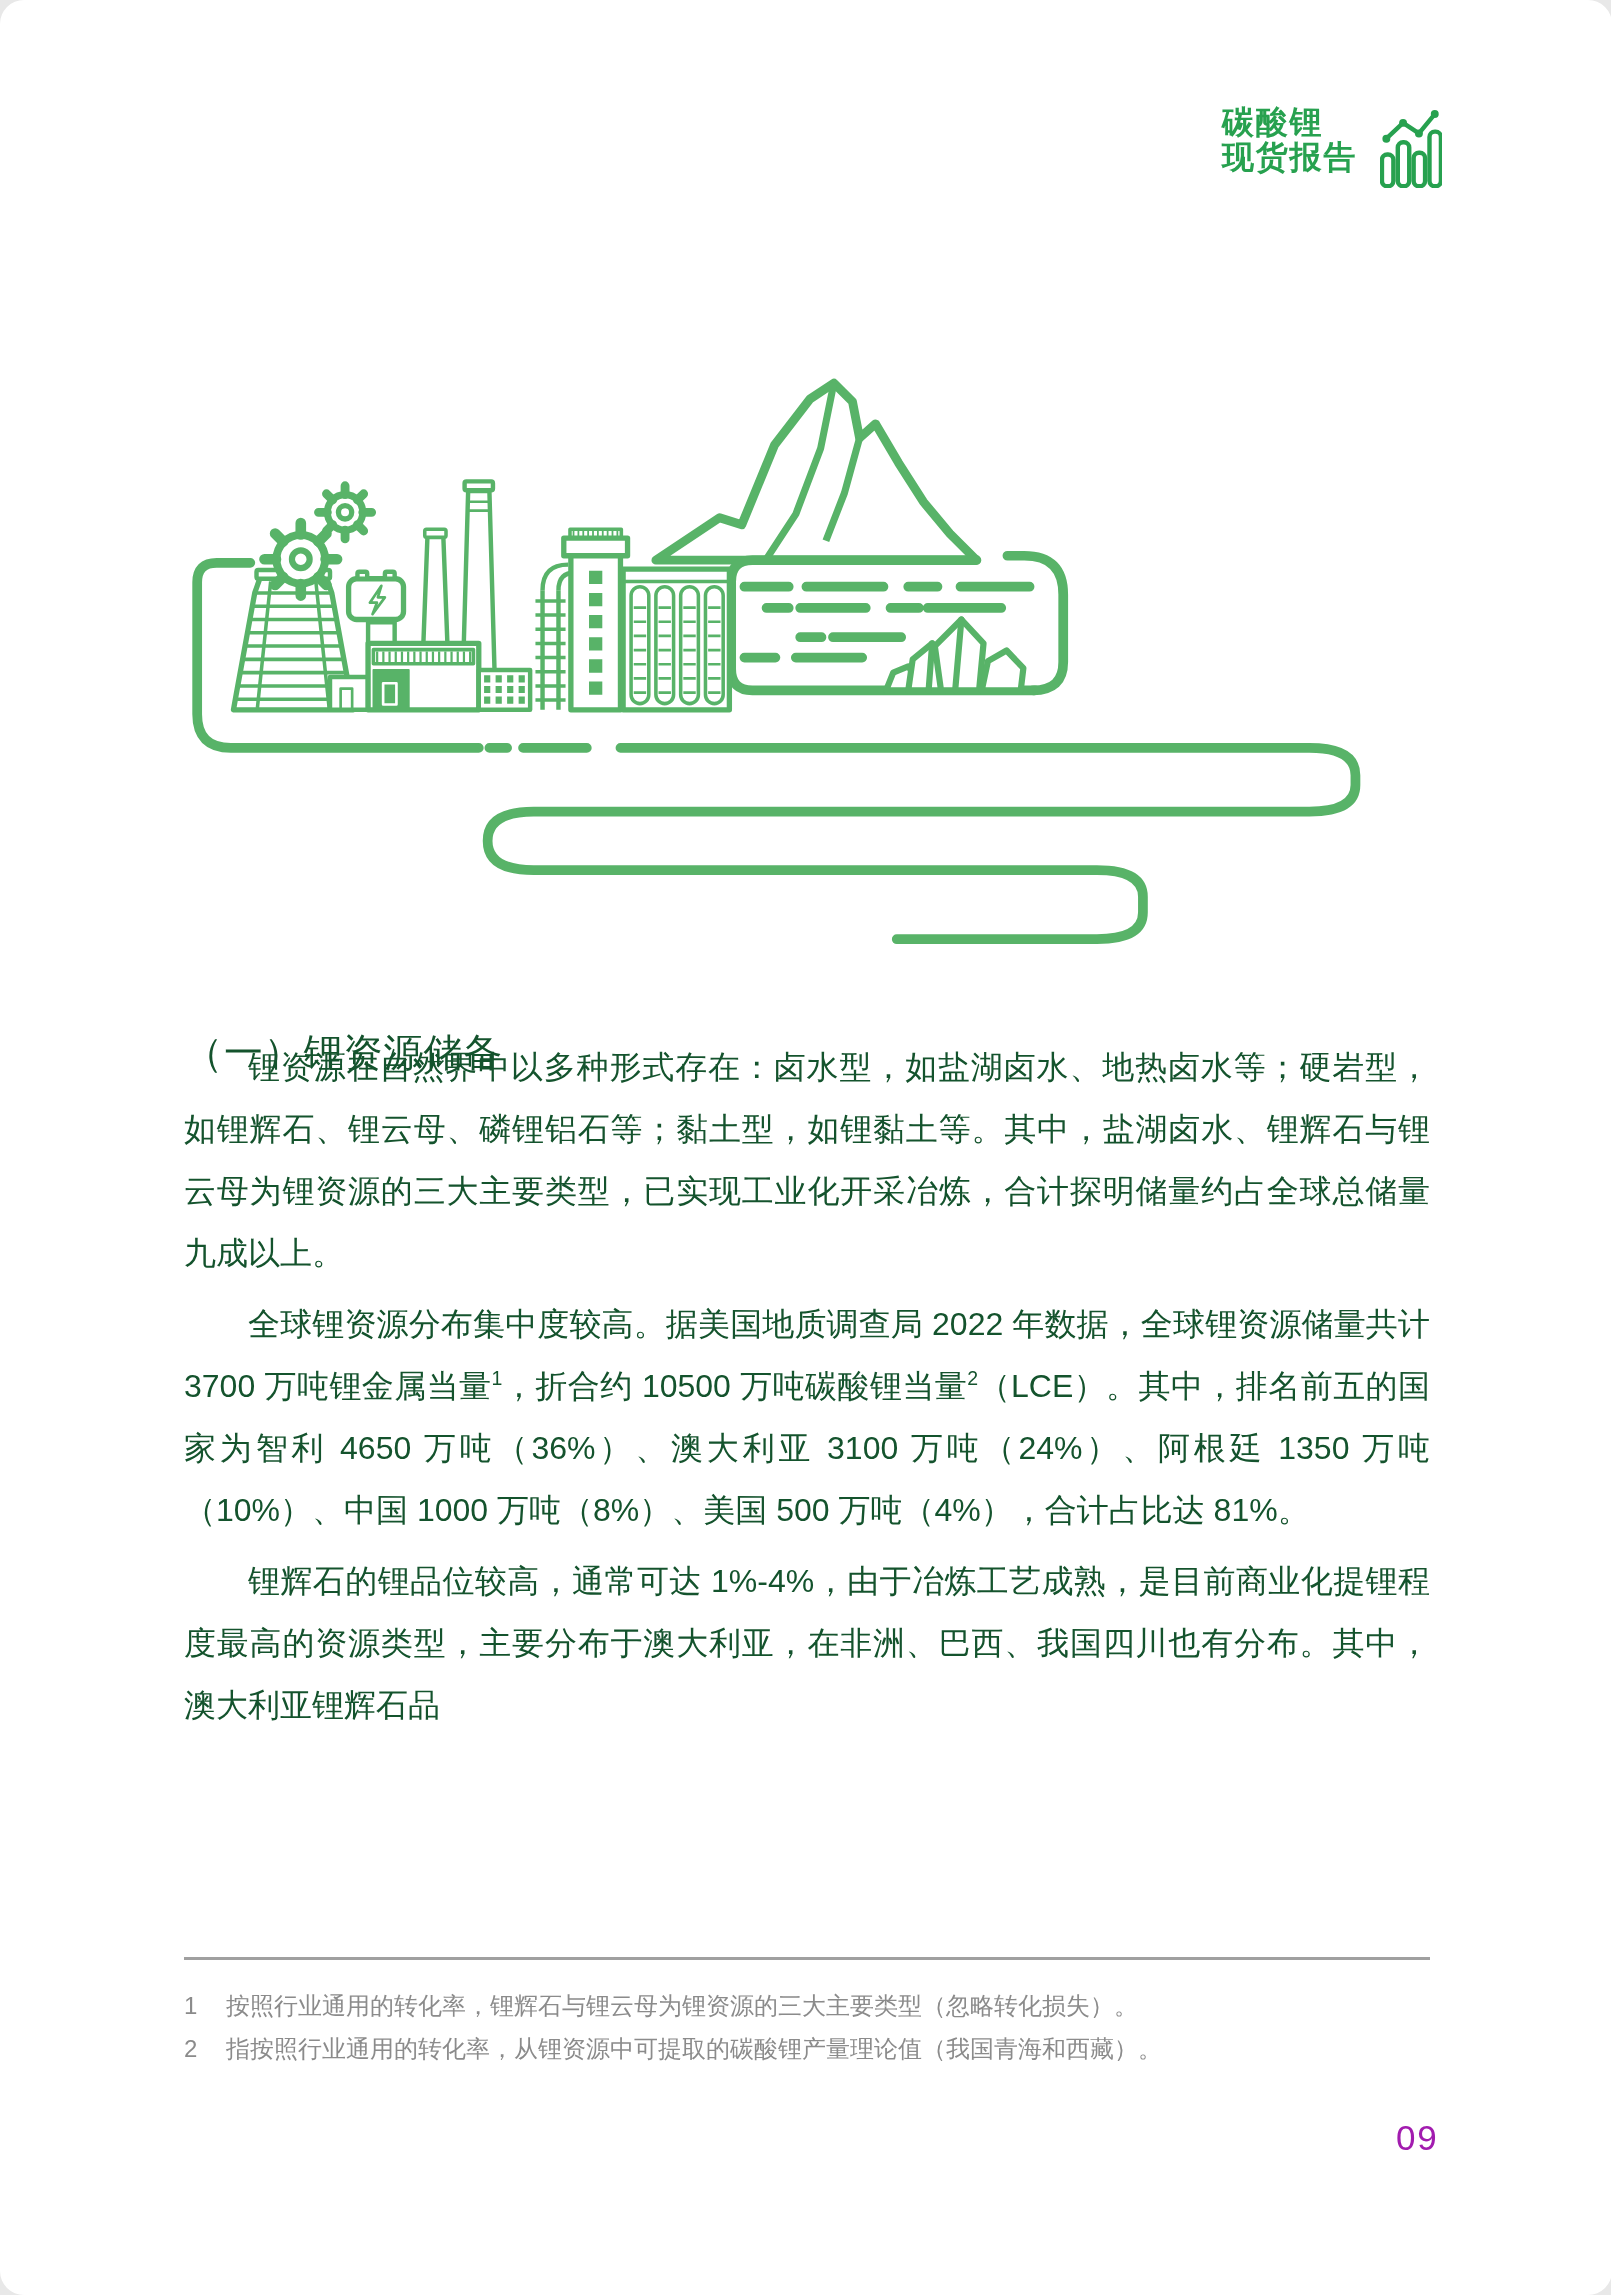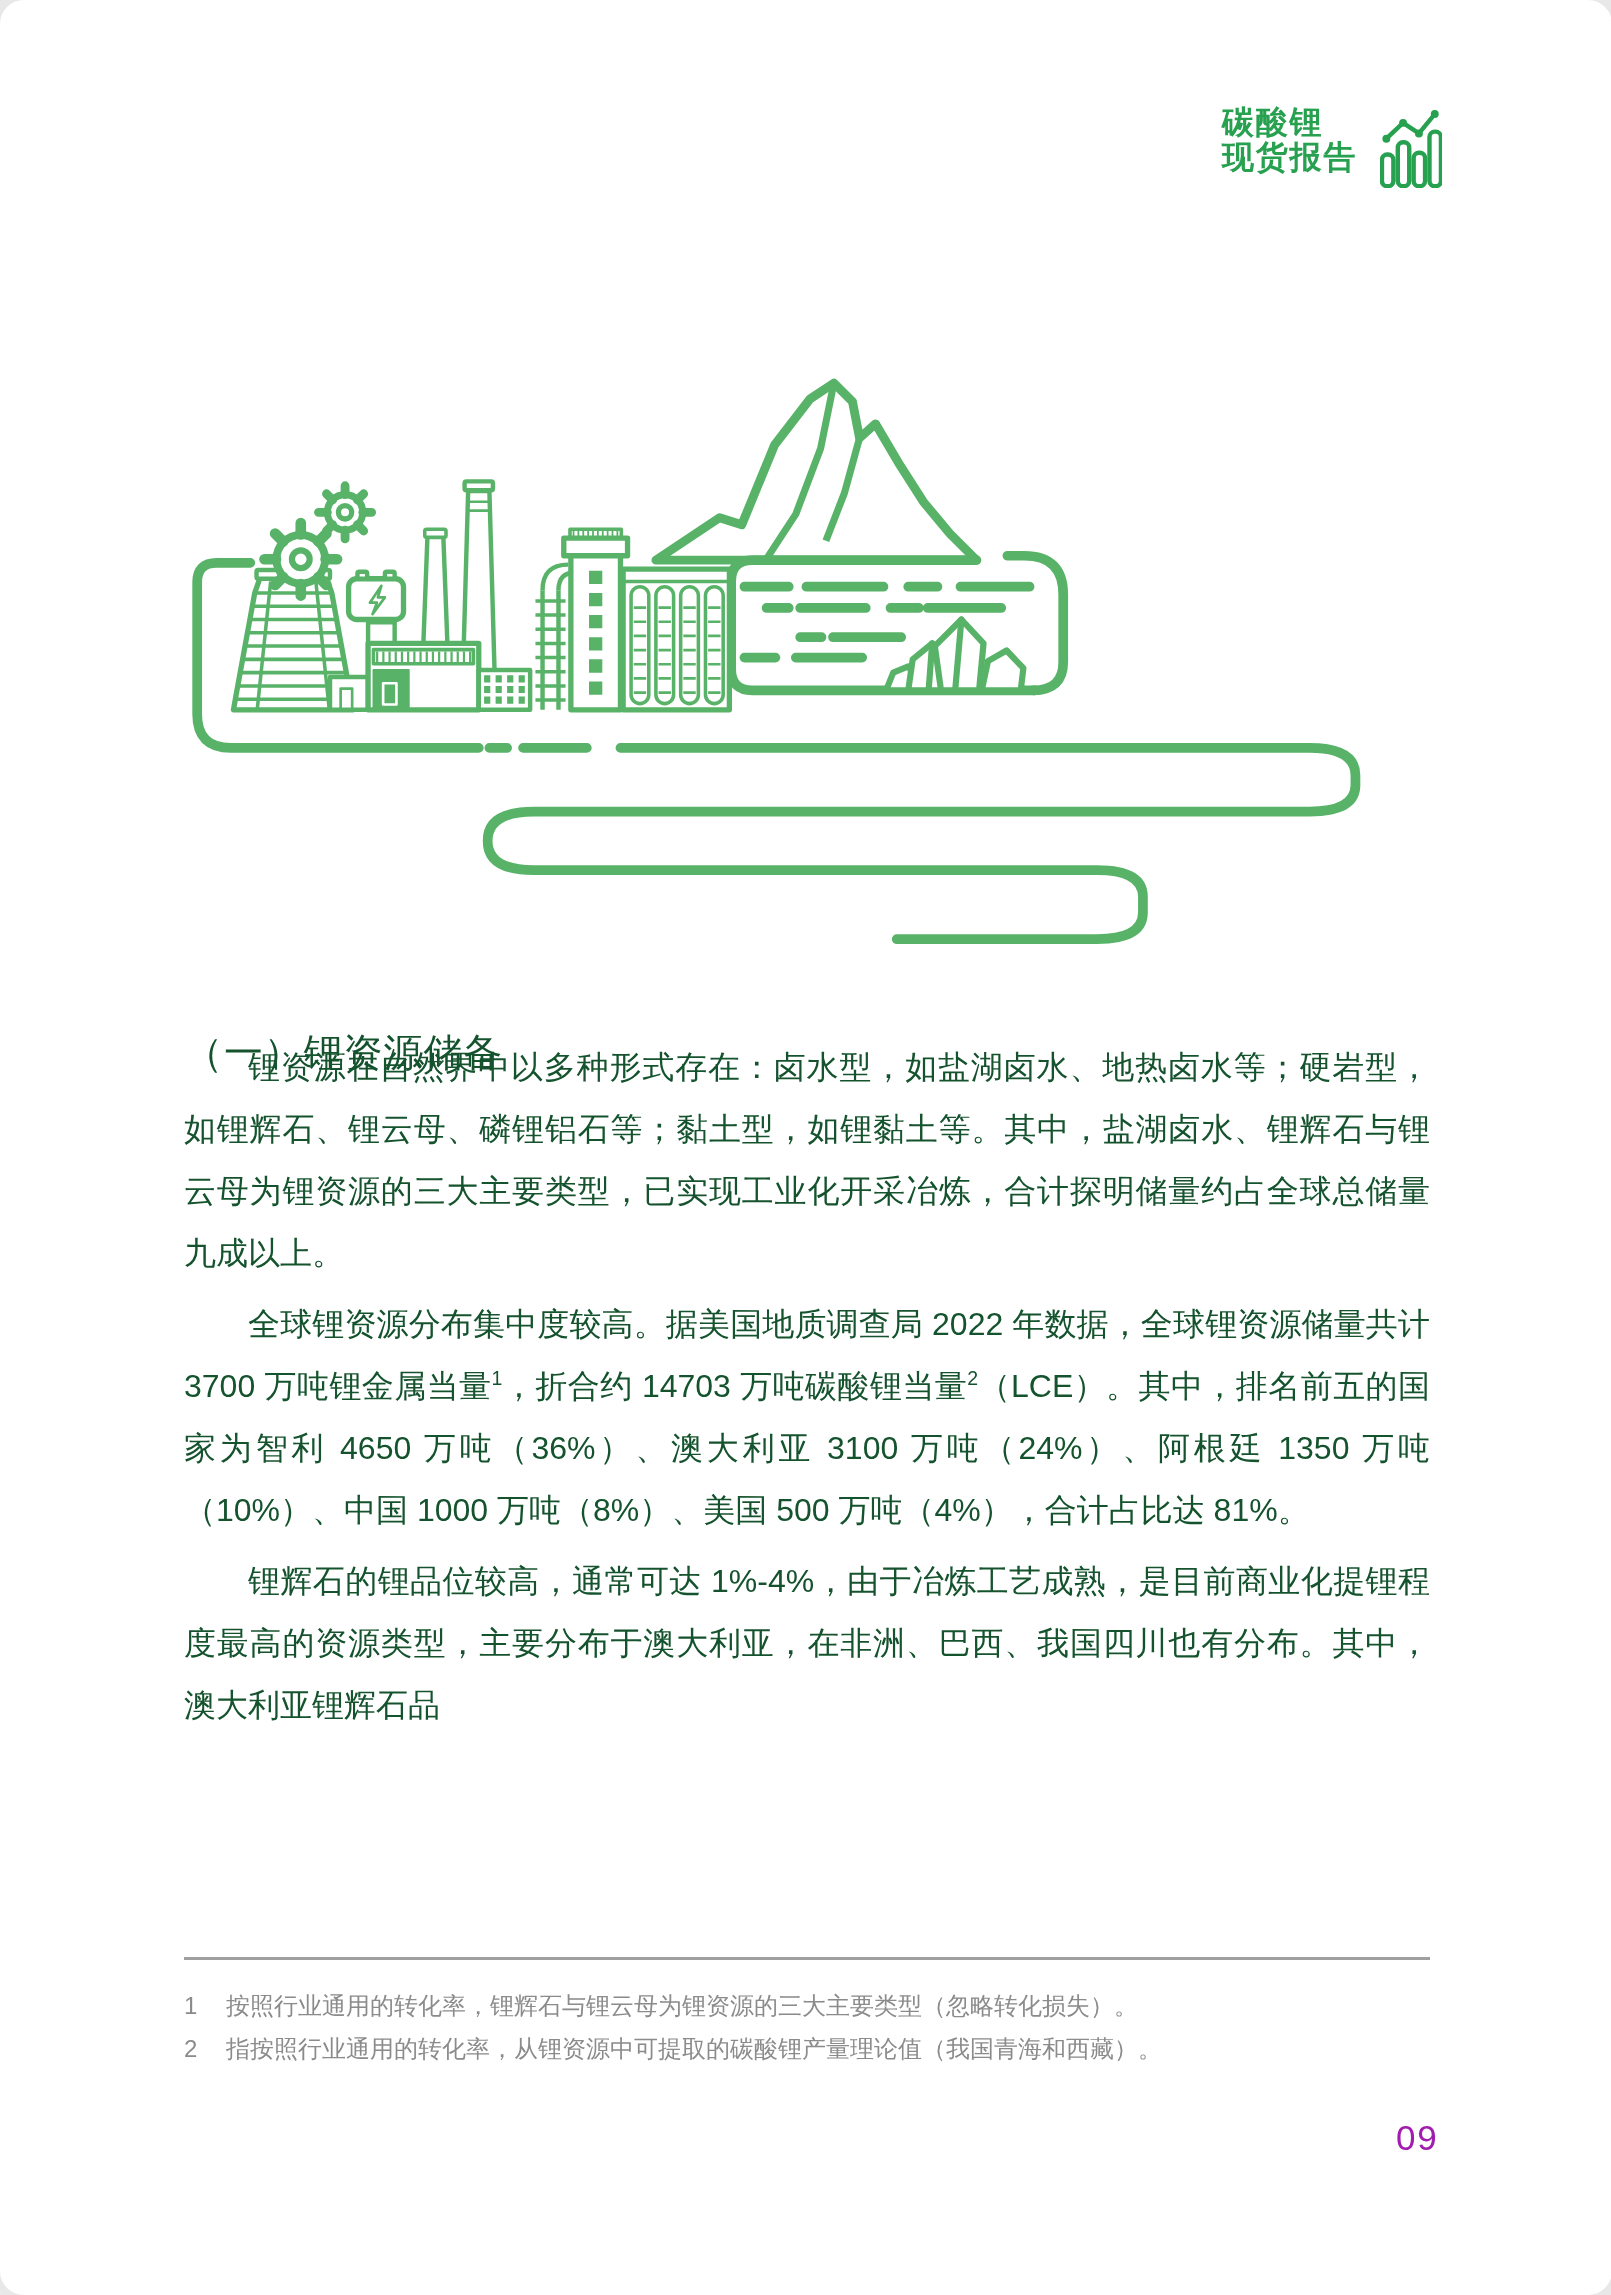--- a/index.html
+++ b/index.html
@@ -174,21 +174,21 @@
       <path class="g-stroke" stroke-width="11" d="M182 281 H144 Q122 281 122 303 V452 Q122 490 160 490 H440"></path>
       <path class="g-stroke" stroke-width="11" d="M452 490 H472 M490 490 H562"></path>
       <path class="g-stroke" stroke-width="11" d="M600 490 H1378 Q1430 490 1430 521 V532 Q1430 562 1378 562 H502 Q450 562 450 595 Q450 628 502 628 H1138 Q1190 628 1190 658 V676 Q1190 706 1138 706 H912"></path>
     </g>
   </svg>
 
   <h2 class="subsection-title">（一）锂资源储备</h2>
 
   <div class="body-text">
     <p>锂资源在自然界中以多种形式存在：卤水型，如盐湖卤水、地热卤水等；硬岩型，如锂辉石、锂云母、磷锂铝石等；黏土型，如锂黏土等。其中，盐湖卤水、锂辉石与锂云母为锂资源的三大主要类型，已实现工业化开采冶炼，合计探明储量约占全球总储量九成以上。</p>
-    <p><span>全球锂资源分布集中度较高。据美国地质调查局 2022 年数据，全球锂资源储量共计 3700 万吨锂金属当量</span><sup>1</sup><span>，折合约 14703 万吨碳酸锂当量</span><sup>2</sup><span>（LCE）。其中，排名前五的国家为智利 4650 万吨（36%）、澳大利亚 3100 万吨（24%）、阿根廷 1350 万吨（10%）、中国 1000 万吨（8%）、美国 500 万吨（4%），合计占比达 81%。</span></p>
+    <p><span>全球锂资源分布集中度较高。据美国地质调查局 2022 年数据，全球锂资源储量共计 3700 万吨锂金属当量</span><sup>1</sup><span>，折合约 10500 万吨碳酸锂当量</span><sup>2</sup><span>（LCE）。其中，排名前五的国家为智利 4650 万吨（36%）、澳大利亚 3100 万吨（24%）、阿根廷 1350 万吨（10%）、中国 1000 万吨（8%）、美国 500 万吨（4%），合计占比达 81%。</span></p>
     <p>锂辉石的锂品位较高，通常可达 1%-4%，由于冶炼工艺成熟，是目前商业化提锂程度最高的资源类型，主要分布于澳大利亚，在非洲、巴西、我国四川也有分布。其中，澳大利亚锂辉石品</p>
   </div>
 
   <div class="fn-divider"></div>
   <div class="footnotes">
     <div class="fn">
       <span class="fn-num">1</span>
       <span class="fn-text">按照行业通用的转化率，锂辉石与锂云母为锂资源的三大主要类型（忽略转化损失）。</span>
     </div>
     <div class="fn">

